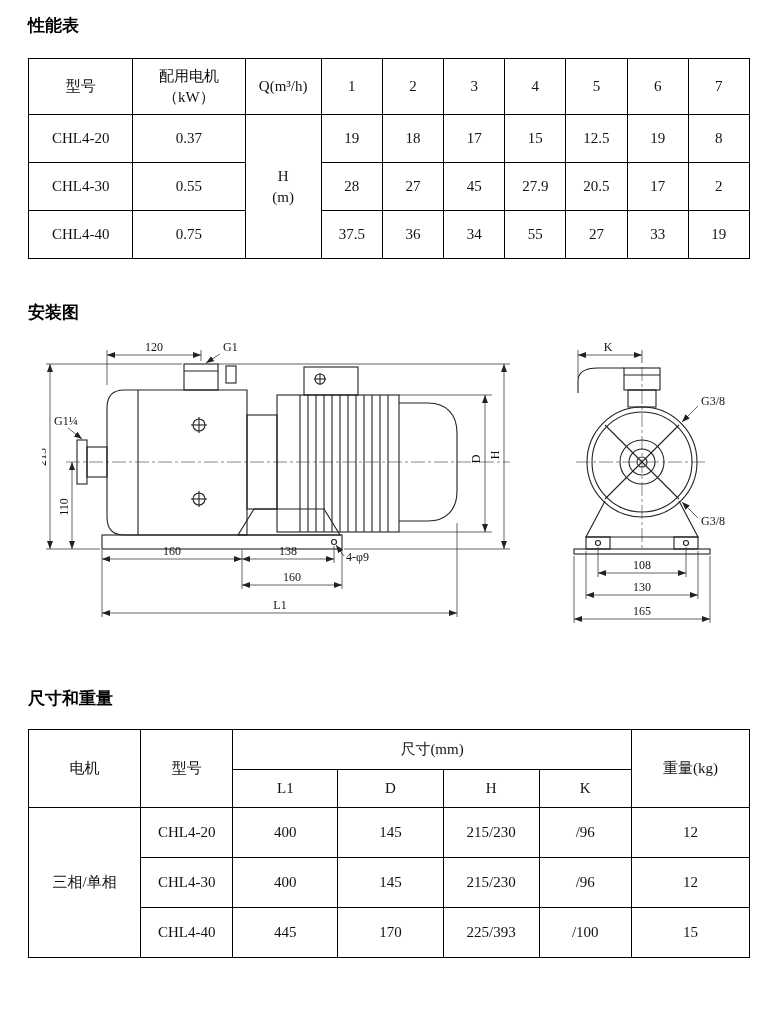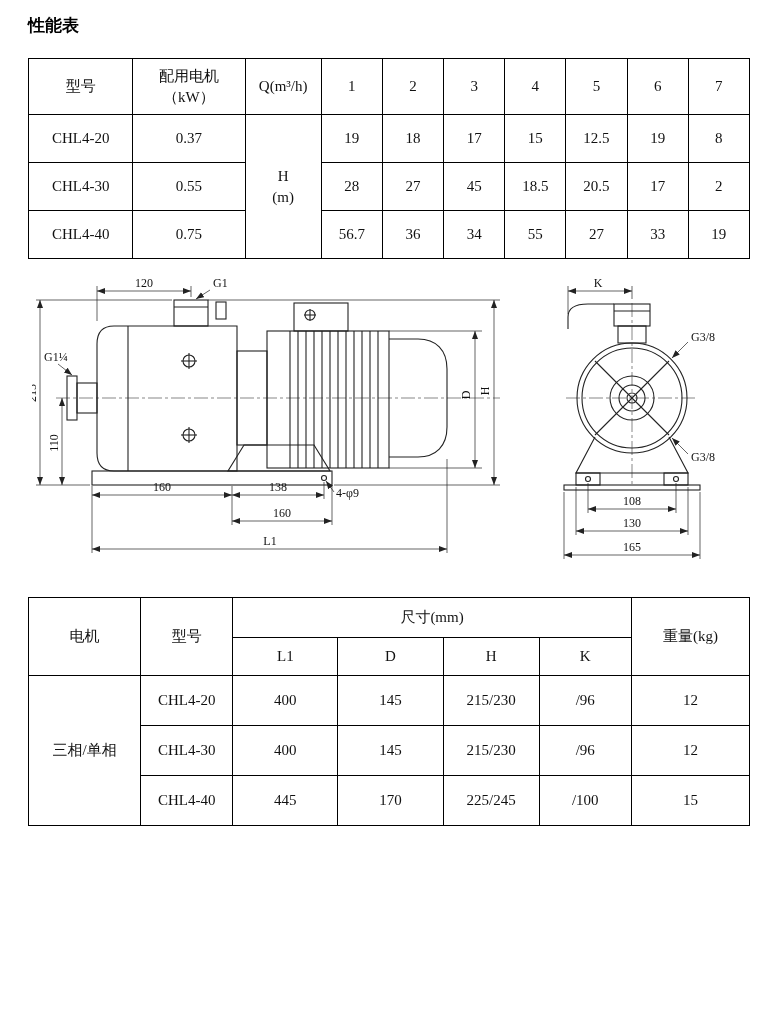--- a/index.html
+++ b/index.html
@@ -9,21 +9,21 @@
   h2.sec{font:bold 17px "Liberation Sans",sans-serif;color:#000;margin:0;line-height:20px;}
   h2.sec.perf{margin-bottom:22px;}
   h2.sec.install{margin-top:44px;}
   h2.sec.dims{margin-top:48px;}
   table.tbl{border-collapse:collapse;table-layout:fixed;width:722px;}
   table.tbl td{border:1px solid #000;text-align:center;vertical-align:middle;
                font:15px/1.35 "Liberation Serif",serif;padding:0;}
   .pre{white-space:pre-line;}
   tr.h56{height:56px;} tr.h48{height:48px;}
   tr.h40{height:40px;} tr.h38{height:38px;} tr.h50{height:50px;}
-  .diagram-wrap{margin:14px 0 0 4px;}
+  .diagram-wrap{margin:14px 0 0 4px;text-align:center;}
   svg text{font-family:"Liberation Serif",serif;font-size:12px;fill:#111;stroke:none;}
   .ol{stroke:#222;stroke-width:1.1;fill:none;}
   .dl{stroke:#222;stroke-width:0.7;fill:none;}
   .cl{stroke:#555;stroke-width:0.7;fill:none;stroke-dasharray:14 3 3 3;}
 </style>
 </head>
 <body>
 
 <div class="page">
 
@@ -68,39 +68,40 @@
       <td>12.5</td>
       <td>19</td>
       <td>8</td>
     </tr>
     <tr class="h48">
       <td>CHL4-30</td>
       <td>0.55</td>
       <td>28</td>
       <td>27</td>
       <td>45</td>
-      <td>18.5</td>
+      <td>27.9</td>
       <td>20.5</td>
       <td>17</td>
       <td>2</td>
     </tr>
     <tr class="h48">
       <td>CHL4-40</td>
       <td>0.75</td>
-      <td>56.7</td>
+      <td>37.5</td>
       <td>36</td>
       <td>34</td>
       <td>55</td>
       <td>27</td>
       <td>33</td>
       <td>19</td>
     </tr>
   </tbody>
     </table>
 
+  <h2 class="sec install">安装图</h2>
 
   <div class="diagram-wrap">
   <svg width="700" height="300" viewBox="0 0 700 300">
     <defs>
       <marker id="ae" orient="auto" markerUnits="userSpaceOnUse" markerWidth="9" markerHeight="8" refX="8" refY="3">
         <path d="M0,0 L8,3 L0,6 Z" fill="#222"></path>
       </marker>
       <marker id="as" orient="auto" markerUnits="userSpaceOnUse" markerWidth="9" markerHeight="8" refX="0" refY="3">
         <path d="M8,0 L0,3 L8,6 Z" fill="#222"></path>
       </marker>
@@ -227,20 +228,21 @@
       <text x="566" y="14" text-anchor="middle">K</text>
       <text x="659" y="68" text-anchor="start">G3/8</text>
       <text x="659" y="188" text-anchor="start">G3/8</text>
       <text x="600" y="232" text-anchor="middle">108</text>
       <text x="600" y="254" text-anchor="middle">130</text>
       <text x="600" y="278" text-anchor="middle">165</text>
     </g>
   </svg>
   </div>
 
+  <h2 class="sec dims">尺寸和重量</h2>
 
   <table class="tbl" style="margin-top:20px">
     <colgroup>
       <col style="width:112px">
         <col style="width:92px">
         <col style="width:105px">
         <col style="width:105px">
       <col style="width:96px">
         <col style="width:92px">
         <col style="width:118px">
@@ -272,20 +274,20 @@
       <td>400</td>
       <td>145</td>
       <td>215/230</td>
       <td>/96</td>
       <td>12</td>
     </tr>
     <tr class="h50">
       <td>CHL4-40</td>
       <td>445</td>
       <td>170</td>
-      <td>225/245</td>
+      <td>225/393</td>
       <td>/100</td>
       <td>15</td>
     </tr>
   </tbody>
     </table>
 
 </div>
 
 </body></html>

